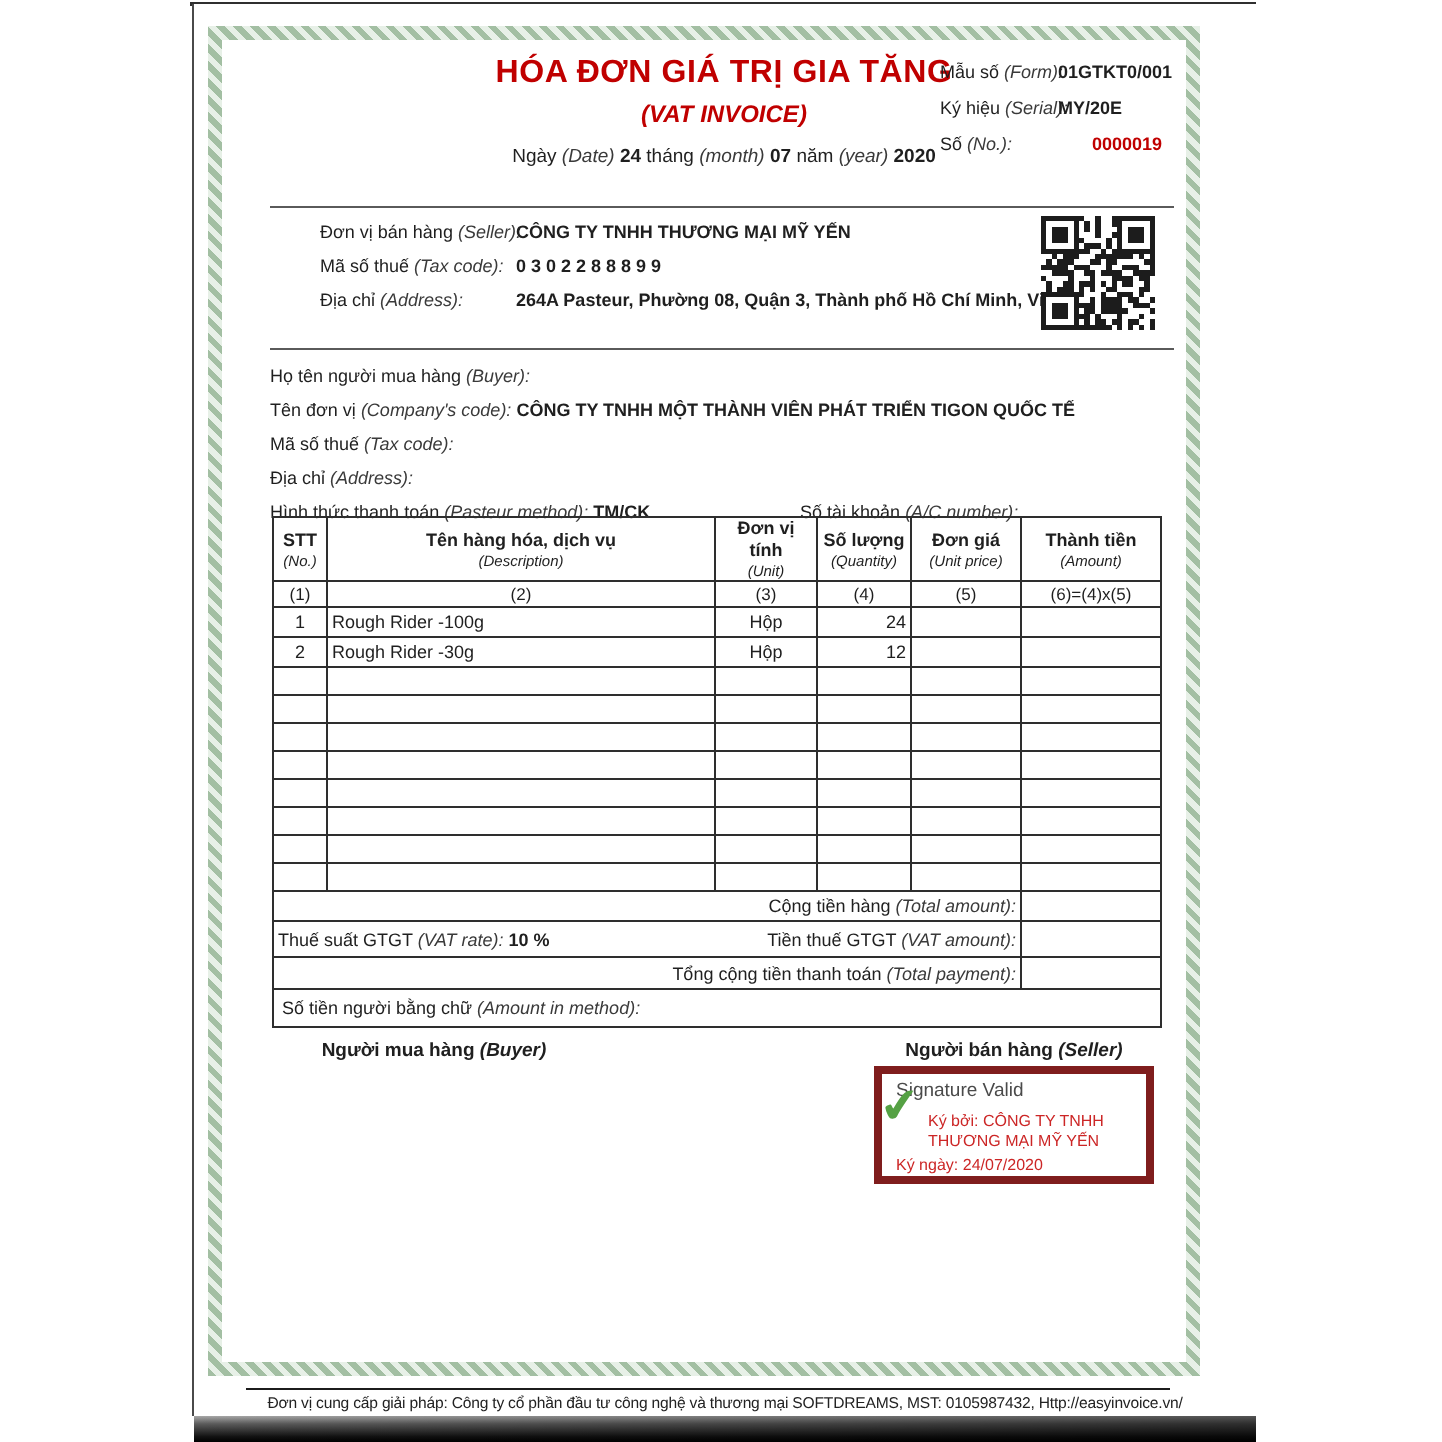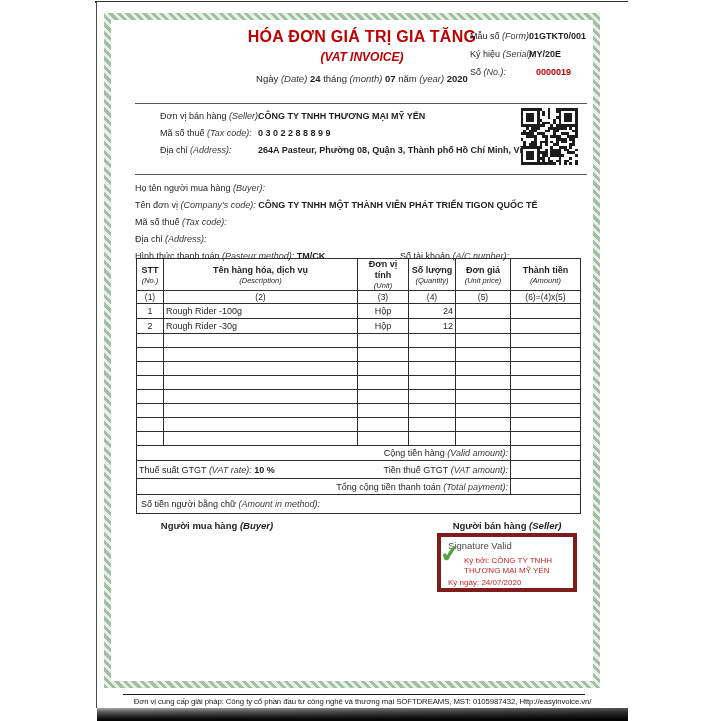--- a/index.html
+++ b/index.html
@@ -103,21 +103,21 @@
       <div class="info-row">
         <span class="ilabel"><span>Mẫu số</span> <i class="en">(Form):</i></span>
         <b>01GTKT0/001</b>
       </div>
       <div class="info-row">
         <span class="ilabel"><span>Ký hiệu</span> <i class="en">(Serial):</i></span>
         <b>MY/20E</b>
       </div>
       <div class="info-row">
         <span class="ilabel"><span>Số</span> <i class="en">(No.):</i></span>
-        <b class="red" style="margin-left:7px;">0000019</b>
+        <b class="red" style="margin-left:17px;">0000019</b>
       </div>
     </div>
 
     <div class="row-line" style="left:38px;top:101px;width:452px;"></div>
 
     <div class="party" style="top:108px;width:380px;">
       <div class="lrow">
         <span class="plabel"><span>Đơn vị bán hàng</span> <i class="en">(Seller):</i></span>
         <b>CÔNG TY TNHH THƯƠNG MẠI MỸ YẾN</b>
       </div>
@@ -542,21 +542,21 @@
             <td></td>
             <td></td>
             <td></td>
             <td></td>
             <td></td>
             <td></td>
           </tr>
         </tbody>
       <tbody>
           <tr class="tot">
-        <td colspan="5" class="tright"><span>Cộng tiền hàng</span> <i class="en">(Valid amount):</i></td>
+        <td colspan="5" class="tright"><span>Cộng tiền hàng</span> <i class="en">(Total amount):</i></td>
         <td></td>
       </tr>
       <tr class="vat">
         <td colspan="5">
           <div class="splitcell">
             <span><span>Thuế suất GTGT</span> <i class="en">(VAT rate):</i> <b>10 %</b></span>
             <span><span>Tiền thuế GTGT</span> <i class="en">(VAT amount):</i></span>
           </div>
         </td>
         <td></td>

